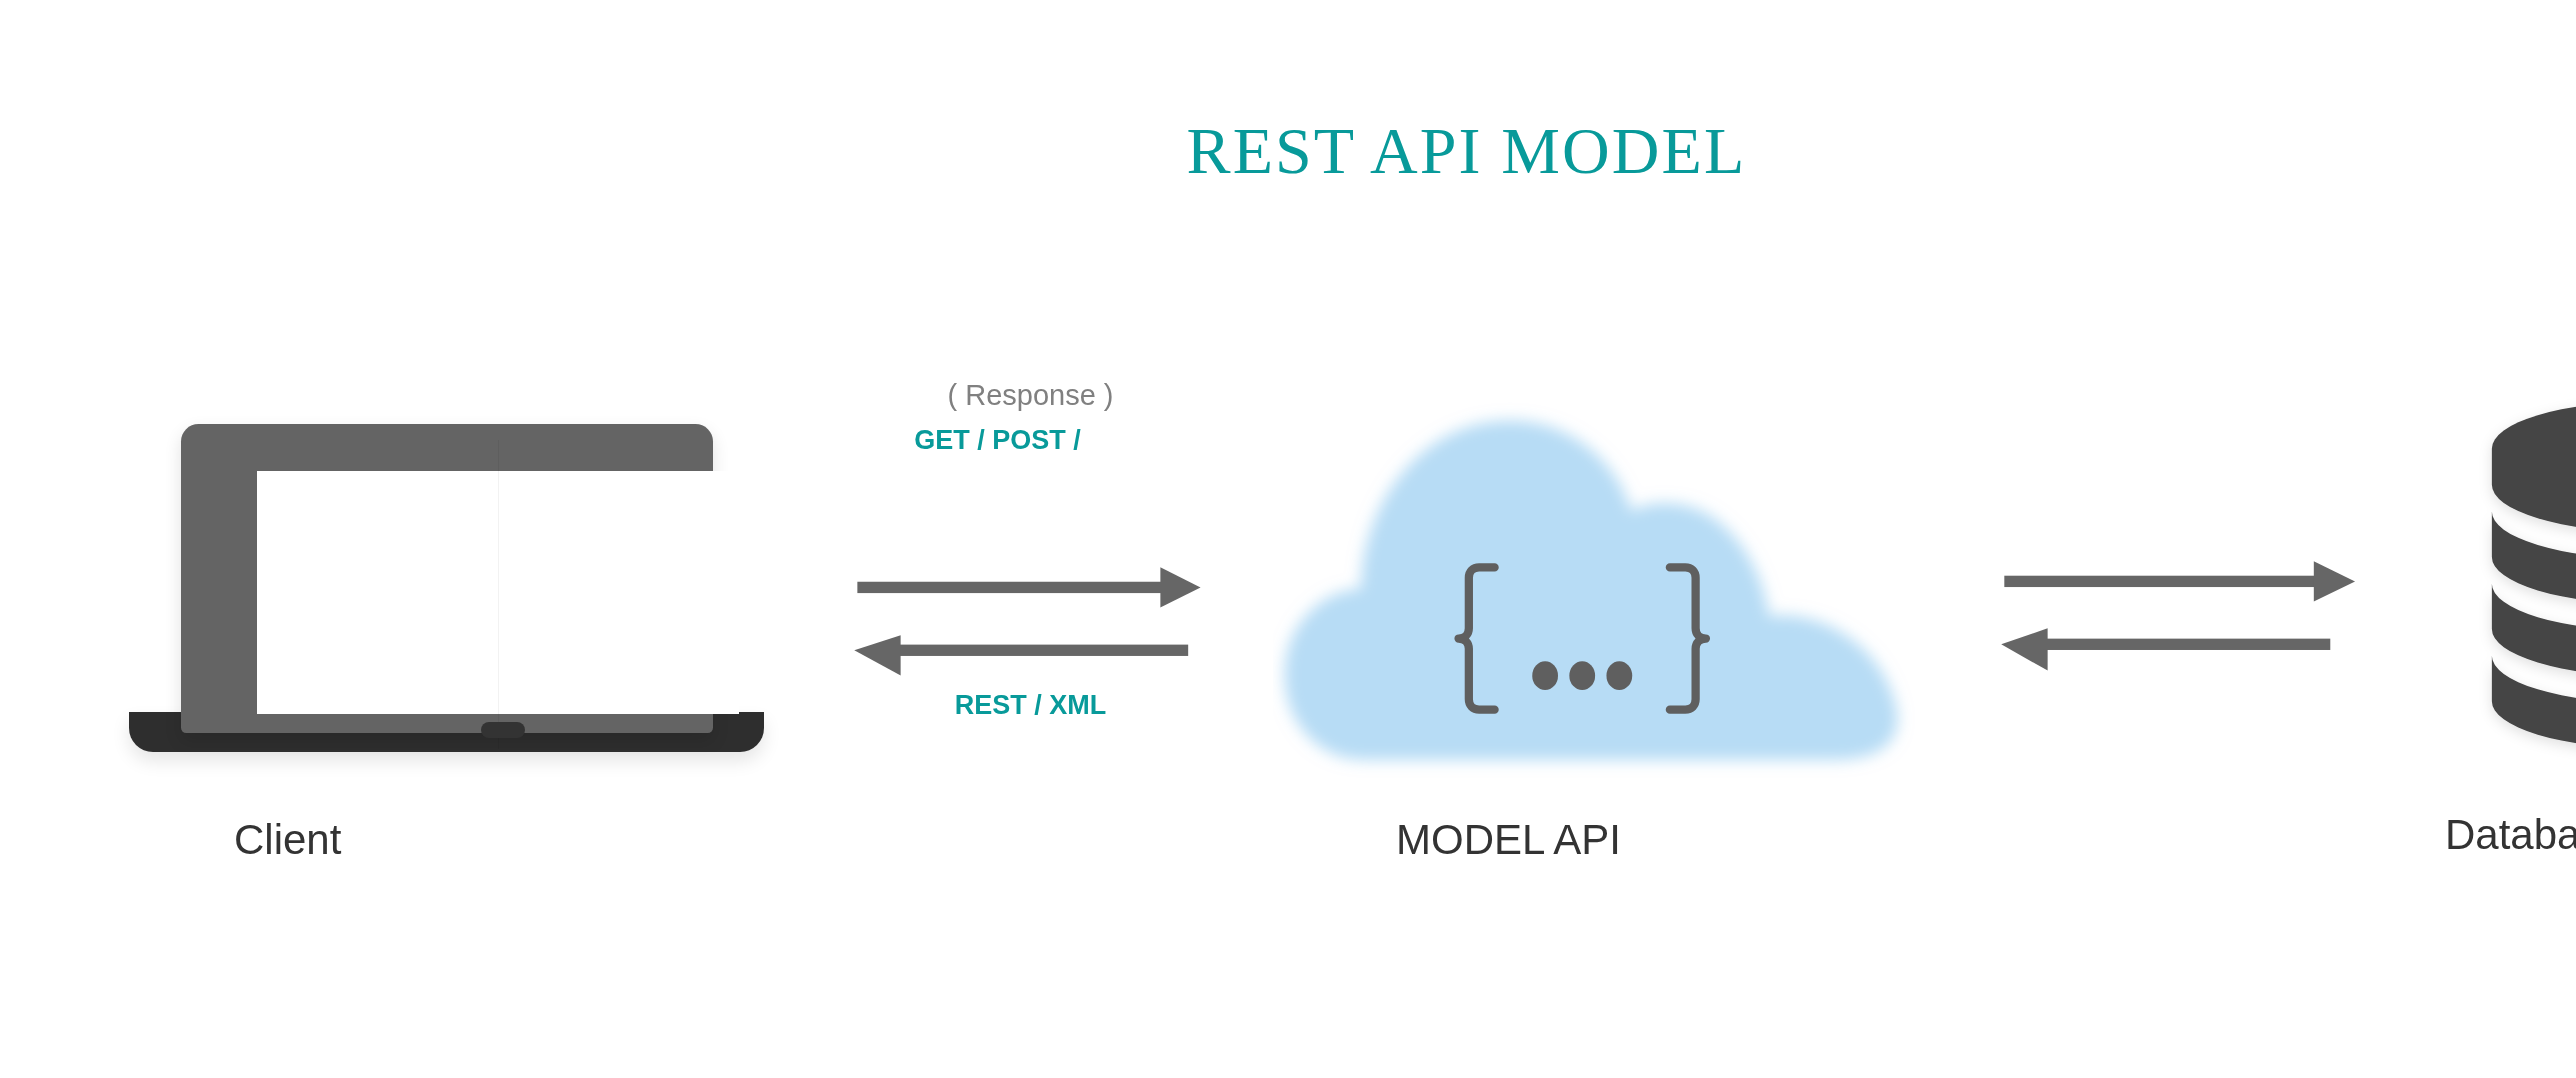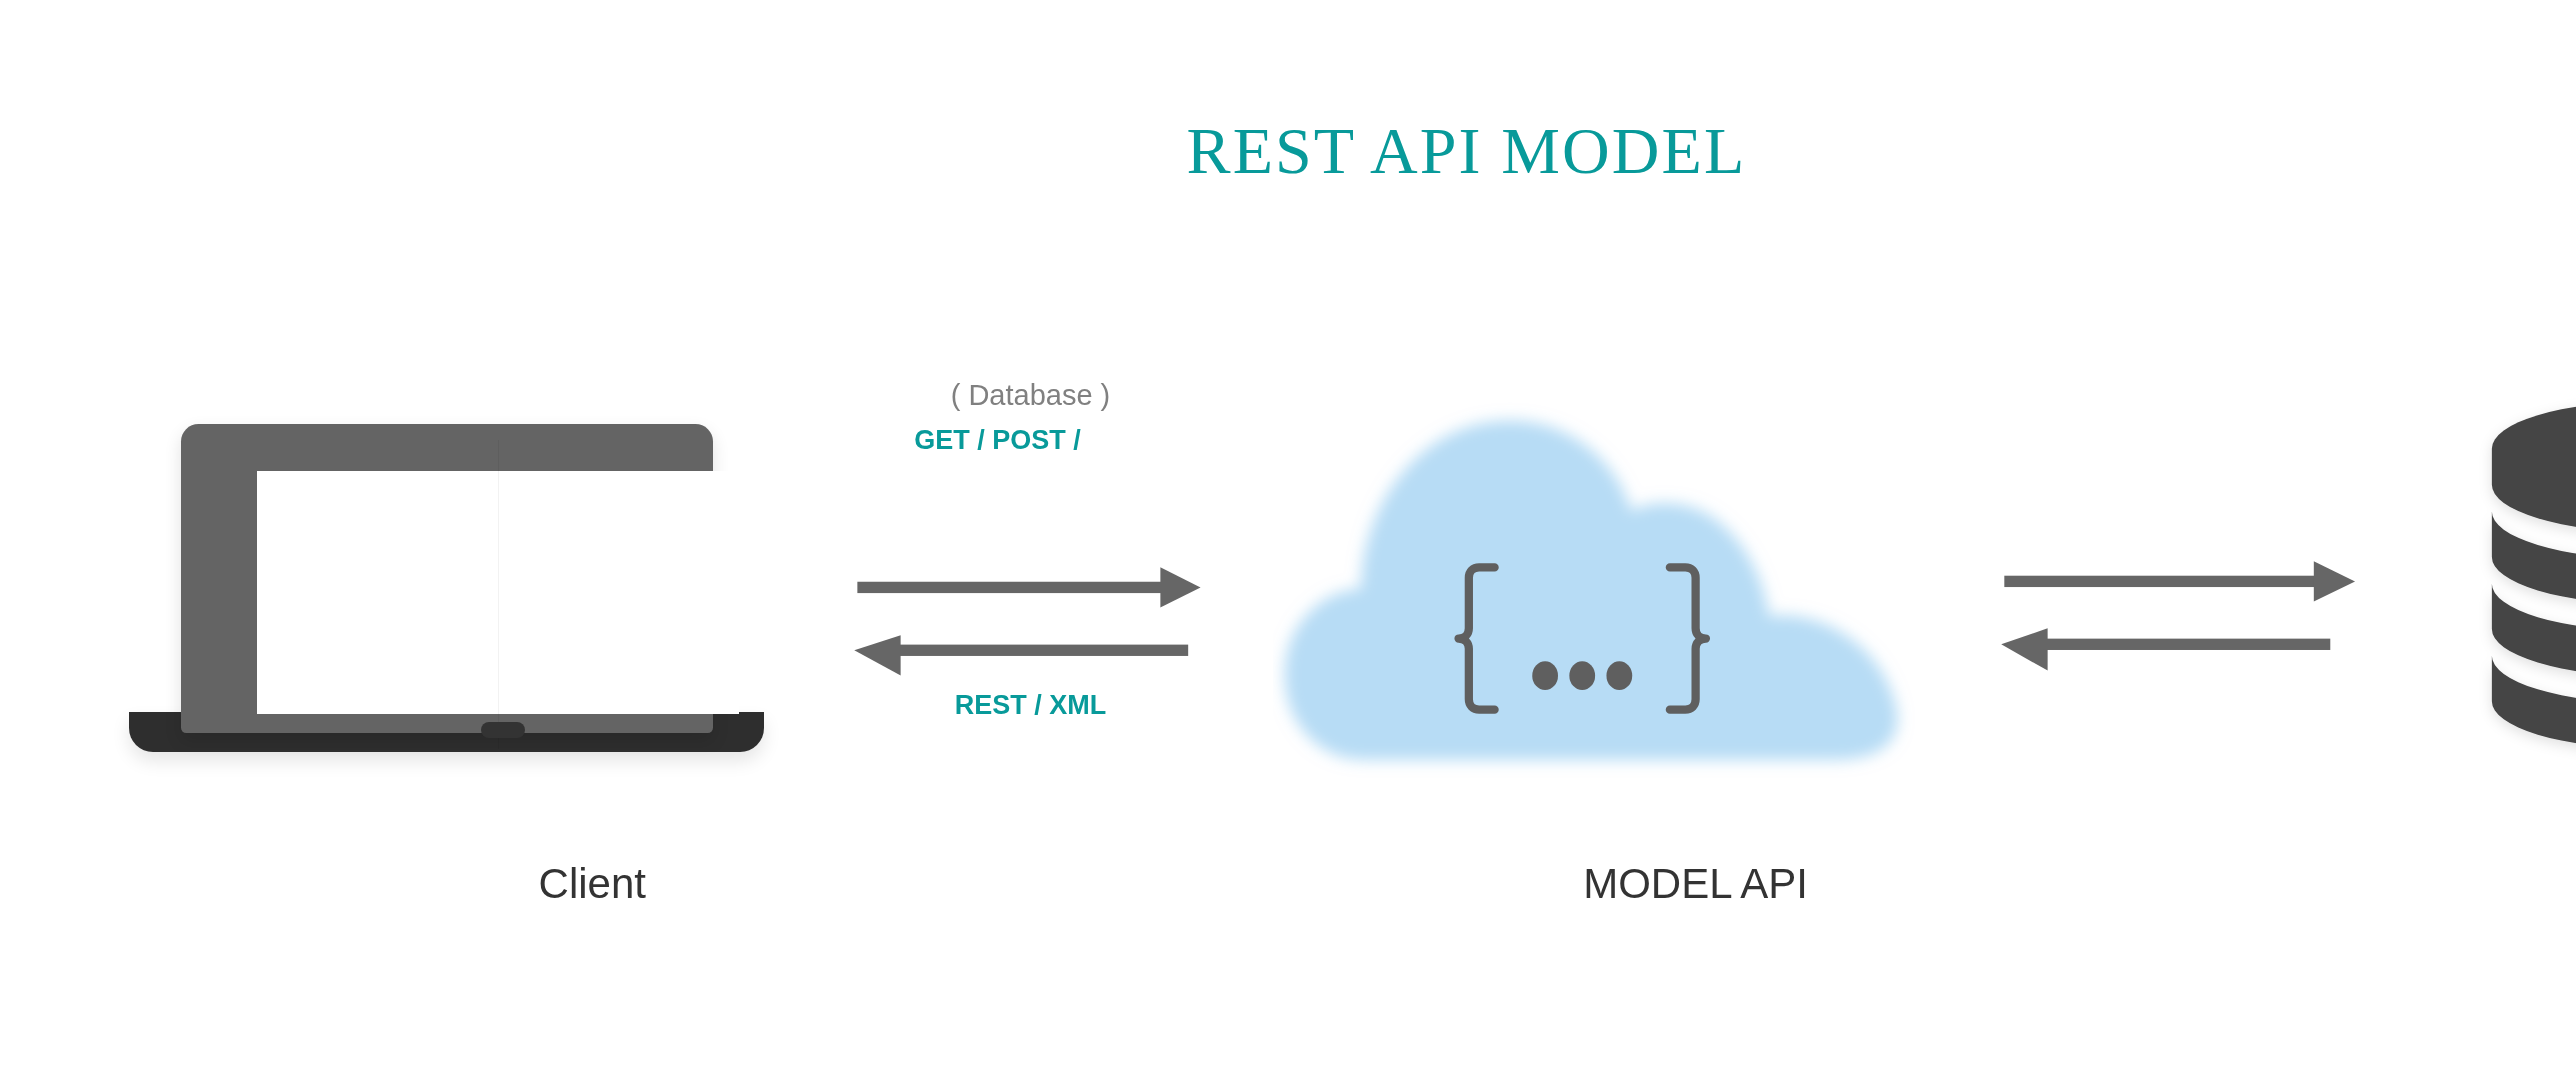--- a/index.html
+++ b/index.html
@@ -30,27 +30,26 @@
     font-size: 66px;
     letter-spacing: 2.1px;
     line-height: 1;
     color: #089a9a;
     white-space: pre;
   }
 
   
   .node-label {
     position: absolute;
-    text-align: right;
+    text-align: left;
     font-family: "Liberation Sans", sans-serif;
     font-size: 42px;
     color: #333333;
     line-height: 1;
     white-space: nowrap;
-    margin-top: 44px;
   }
   #label-client   { left: 234px;  top: 819px; width: 412px; }
   #label-restapi  { left: 1396px; top: 819px; width: 412px; }
   #label-database { left: 2445px; top: 814px; width: 412px; }
 
   
   #client-icon {
     position: absolute;
     left: 129px;
     top: 407px;
@@ -162,21 +161,21 @@
   <div id="client-icon">
     <div id="laptop-base"></div>
     <div id="laptop-lid">
       <div id="laptop-screen"></div>
       <div id="laptop-screen-seam"></div>
       <div id="laptop-trackpad-notch"></div>
     </div>
   </div>
   <div class="node-label" id="label-client">Client</div>
 
-  <div class="flow-text flow-paren" id="request-paren">( Database )</div>
+  <div class="flow-text flow-paren" id="request-paren">( Response )</div>
   <div class="flow-text" id="request-methods">
     <span class="flow-method method-line">GET / POST /</span>
   </div>
 
   <svg class="arrow-svg" id="arrows-client-api" viewBox="0 0 720 240">
     <g fill="#666666">
       <rect x="24" y="38" width="600" height="22"></rect>
       <polygon points="612,10 690,49 612,88"></polygon>
     </g>
     <g fill="#666666">

